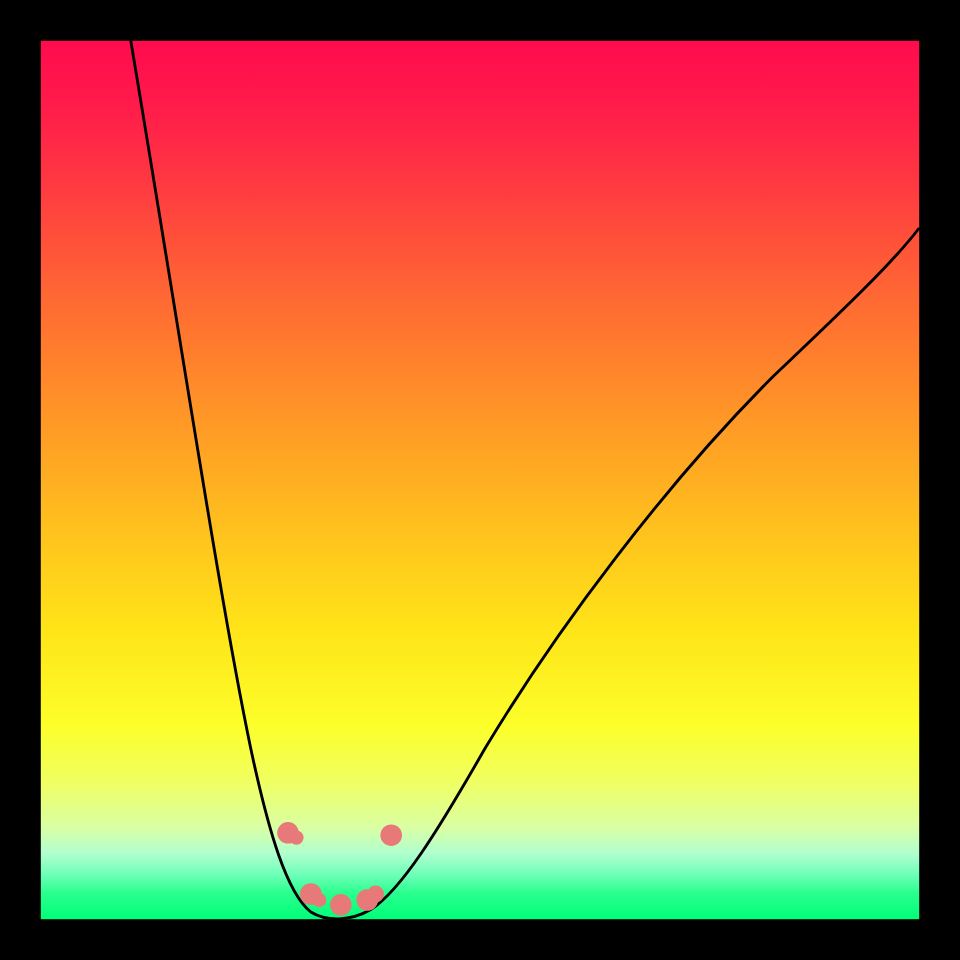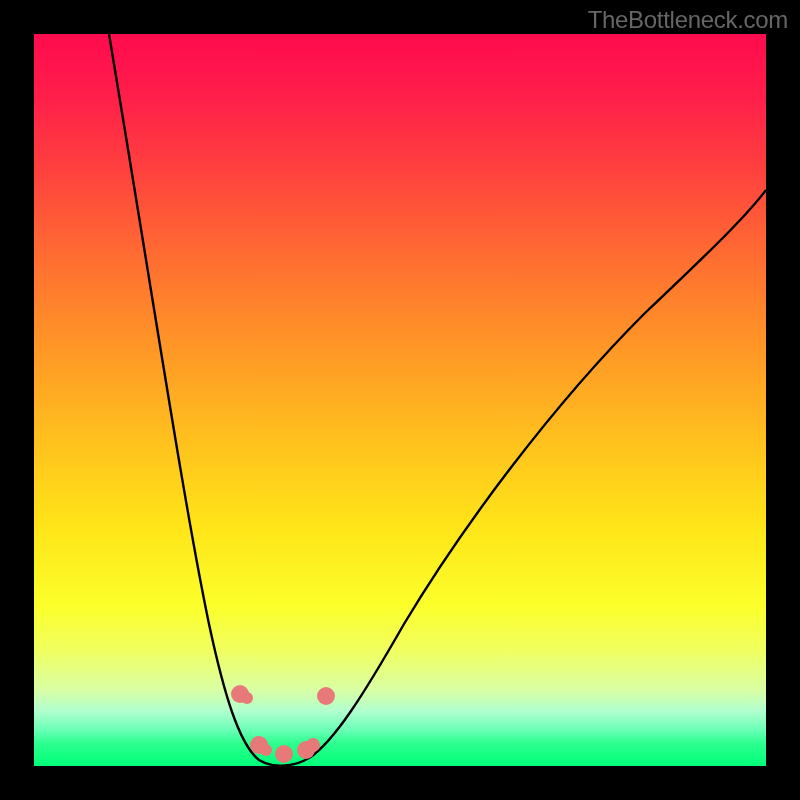--- a/index.html
+++ b/index.html
@@ -62,21 +62,20 @@
     overflow: visible;
   }
   .dots circle {
     fill: #e87979;
   }
 </style>
 </head>
 <body>
 
 <div class="frame">
-  <div class="watermark">TheBottleneck.com</div>
 
   <div class="plot">
     <svg class="curve" viewBox="0 0 732 732">
       <path fill="none" stroke="#000" stroke-width="2.4" d="M 75 0
                C 120 270, 150 470, 175 590
                C 190 660, 205 710, 225 726
                C 238 734, 258 734, 275 724
                C 300 708, 330 660, 370 590
                C 430 490, 520 370, 610 280
                C 670 223, 710 185, 732 156"></path>

